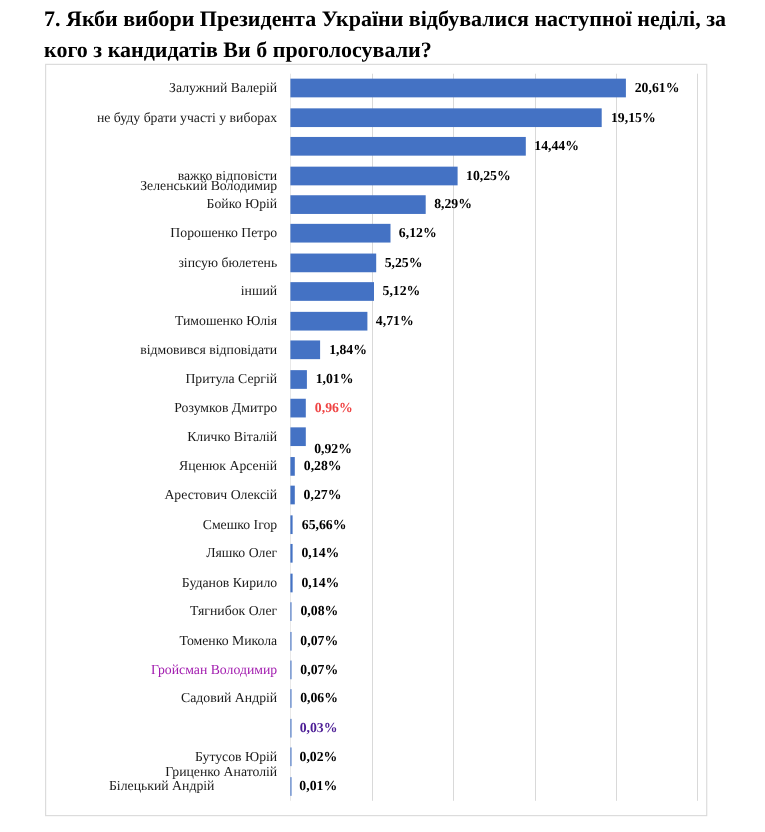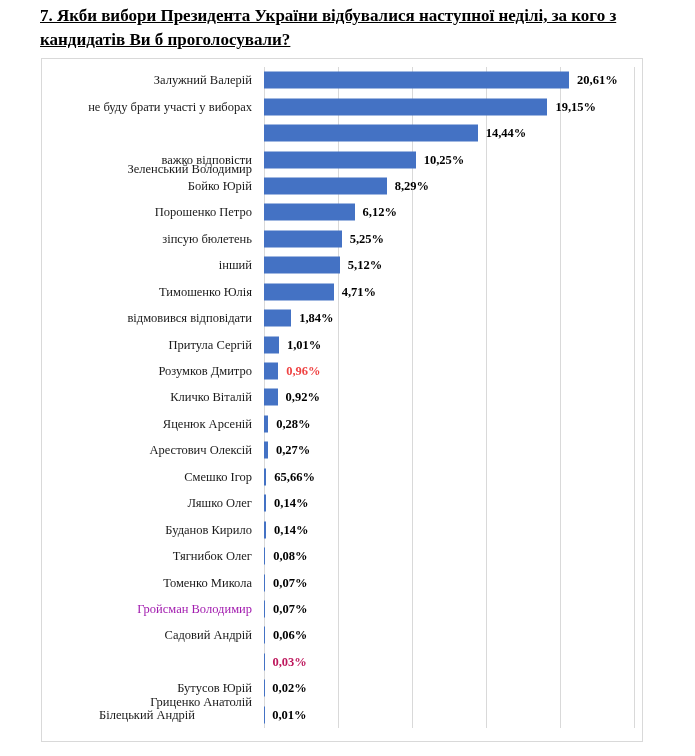--- a/index.html
+++ b/index.html
@@ -13,24 +13,23 @@
     position: relative;
     font-family: "Liberation Serif", serif;
     overflow: hidden;
   }
   .page-title {
     position: absolute;
     left: 40px;
     top: 4px;
     width: 632px;
     font-weight: bold;
-    font-size: 17px;
+    font-size: 20px;
     line-height: 1.42;
     color: #000000;
-    text-decoration: underline;
   }
   .chart-frame {
     position: absolute;
     left: 41px;
     top: 58px;
     width: 602px;
     height: 684px;
     border: 1px solid #d9d9d9;
     box-sizing: border-box;
     background: #ffffff;
@@ -180,21 +179,21 @@
         <div class="row-label" style="color: rgb(26, 26, 26);">Розумков Дмитро</div>
         <div class="track">
           <div class="bar" style="width: 14.208px; background: rgb(68, 114, 196);"></div>
           <div class="value" style="left: 22.208px; color: #ef4444;">0,96%</div>
         </div>
       </div>
       <div class="chart-row">
         <div class="row-label" style="color: rgb(26, 26, 26);">Кличко Віталій</div>
         <div class="track">
           <div class="bar" style="width: 13.616px; background: rgb(68, 114, 196);"></div>
-          <div class="value" style="left: 21.616px; color: rgb(0, 0, 0);">0,92%</div>
+          <div class="value" style="left: 21.616px; color: rgb(0, 0, 0); margin-top: 11px;">0,92%</div>
         </div>
       </div>
       <div class="chart-row">
         <div class="row-label" style="color: rgb(26, 26, 26);">Яценюк Арсеній</div>
         <div class="track">
           <div class="bar" style="width: 4.144px; background: rgb(68, 114, 196);"></div>
           <div class="value" style="left: 12.144px; color: rgb(0, 0, 0);">0,28%</div>
         </div>
       </div>
       <div class="chart-row">
@@ -250,21 +249,21 @@
         <div class="row-label" style="color: rgb(26, 26, 26);">Садовий Андрій</div>
         <div class="track">
           <div class="bar" style="width: 0.888px; background: rgb(68, 114, 196);"></div>
           <div class="value" style="left: 8.888px; color: rgb(0, 0, 0);">0,06%</div>
         </div>
       </div>
       <div class="chart-row">
         <div class="row-label" style="color: rgb(26, 26, 26); margin-top: 40px;">Гриценко Анатолій</div>
         <div class="track">
           <div class="bar" style="width: 0.444px; background: rgb(68, 114, 196);"></div>
-          <div class="value" style="left: 8.444px; color: #be185d;">0,03%</div>
+          <div class="value" style="left: 8.444px; color: #4c1d95;">0,03%</div>
         </div>
       </div>
       <div class="chart-row">
         <div class="row-label" style="color: rgb(26, 26, 26);">Бутусов Юрій</div>
         <div class="track">
           <div class="bar" style="width: 0.296px; background: rgb(68, 114, 196);"></div>
           <div class="value" style="left: 8.296px; color: rgb(0, 0, 0);">0,02%</div>
         </div>
       </div>
       <div class="chart-row">

